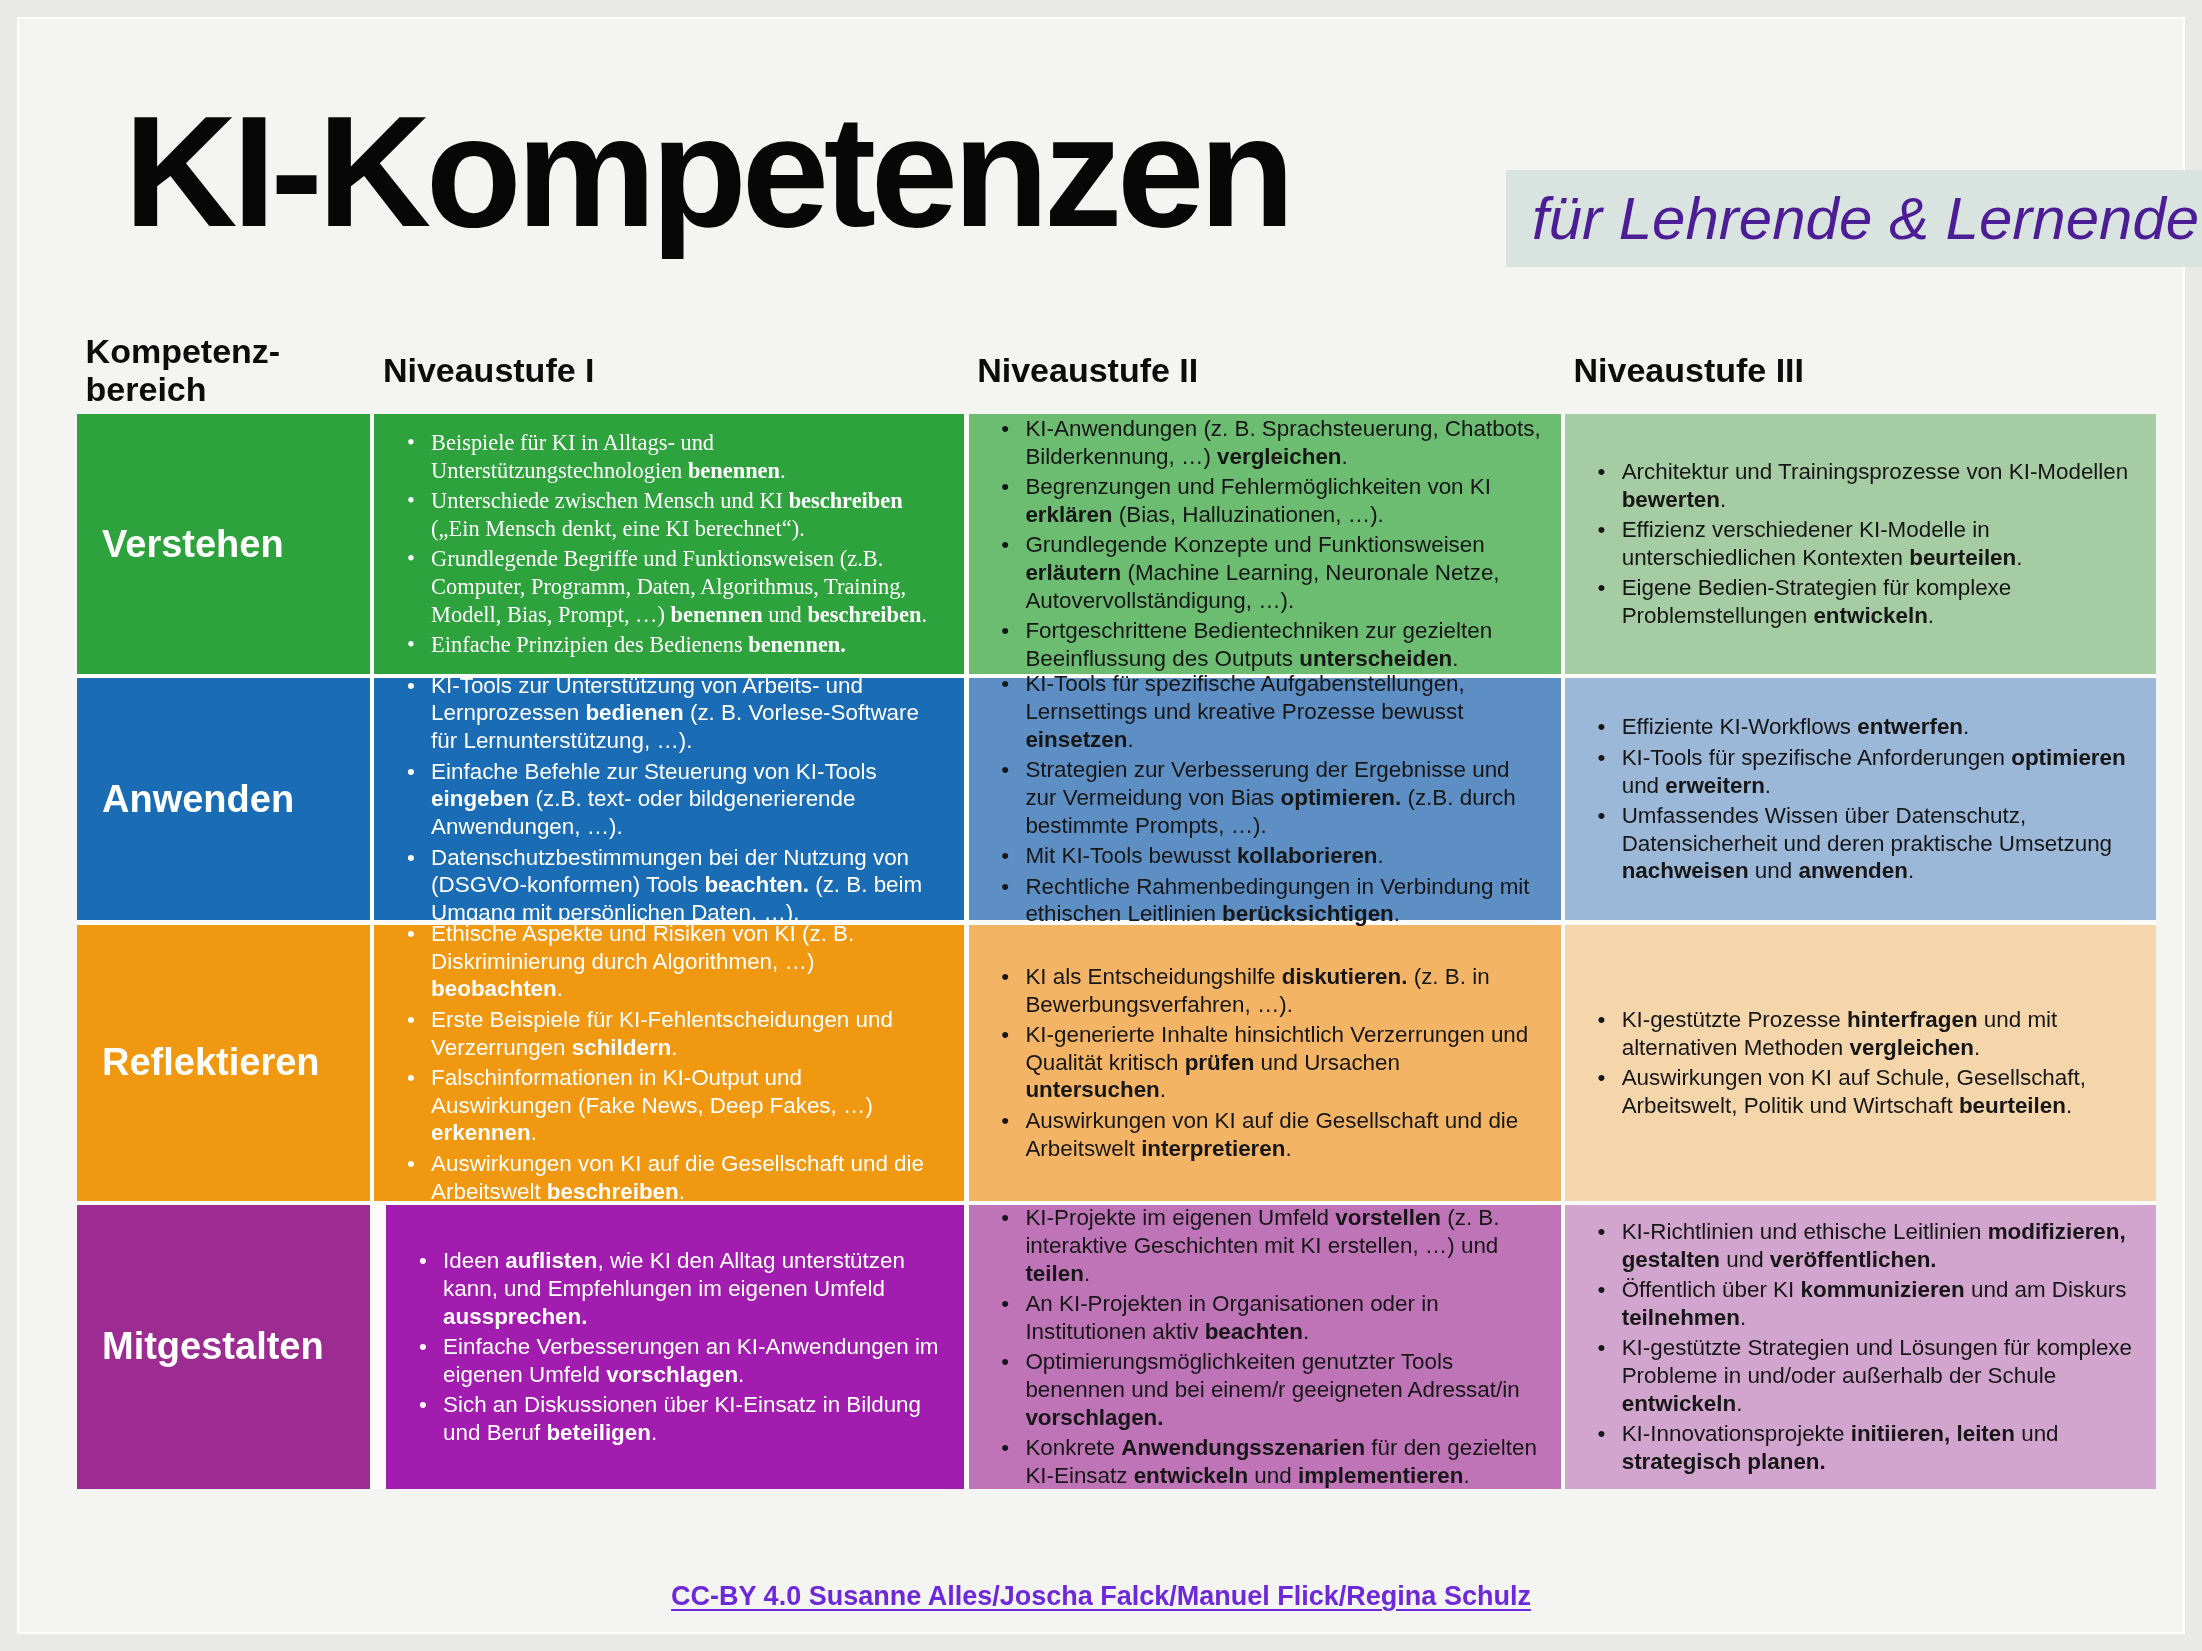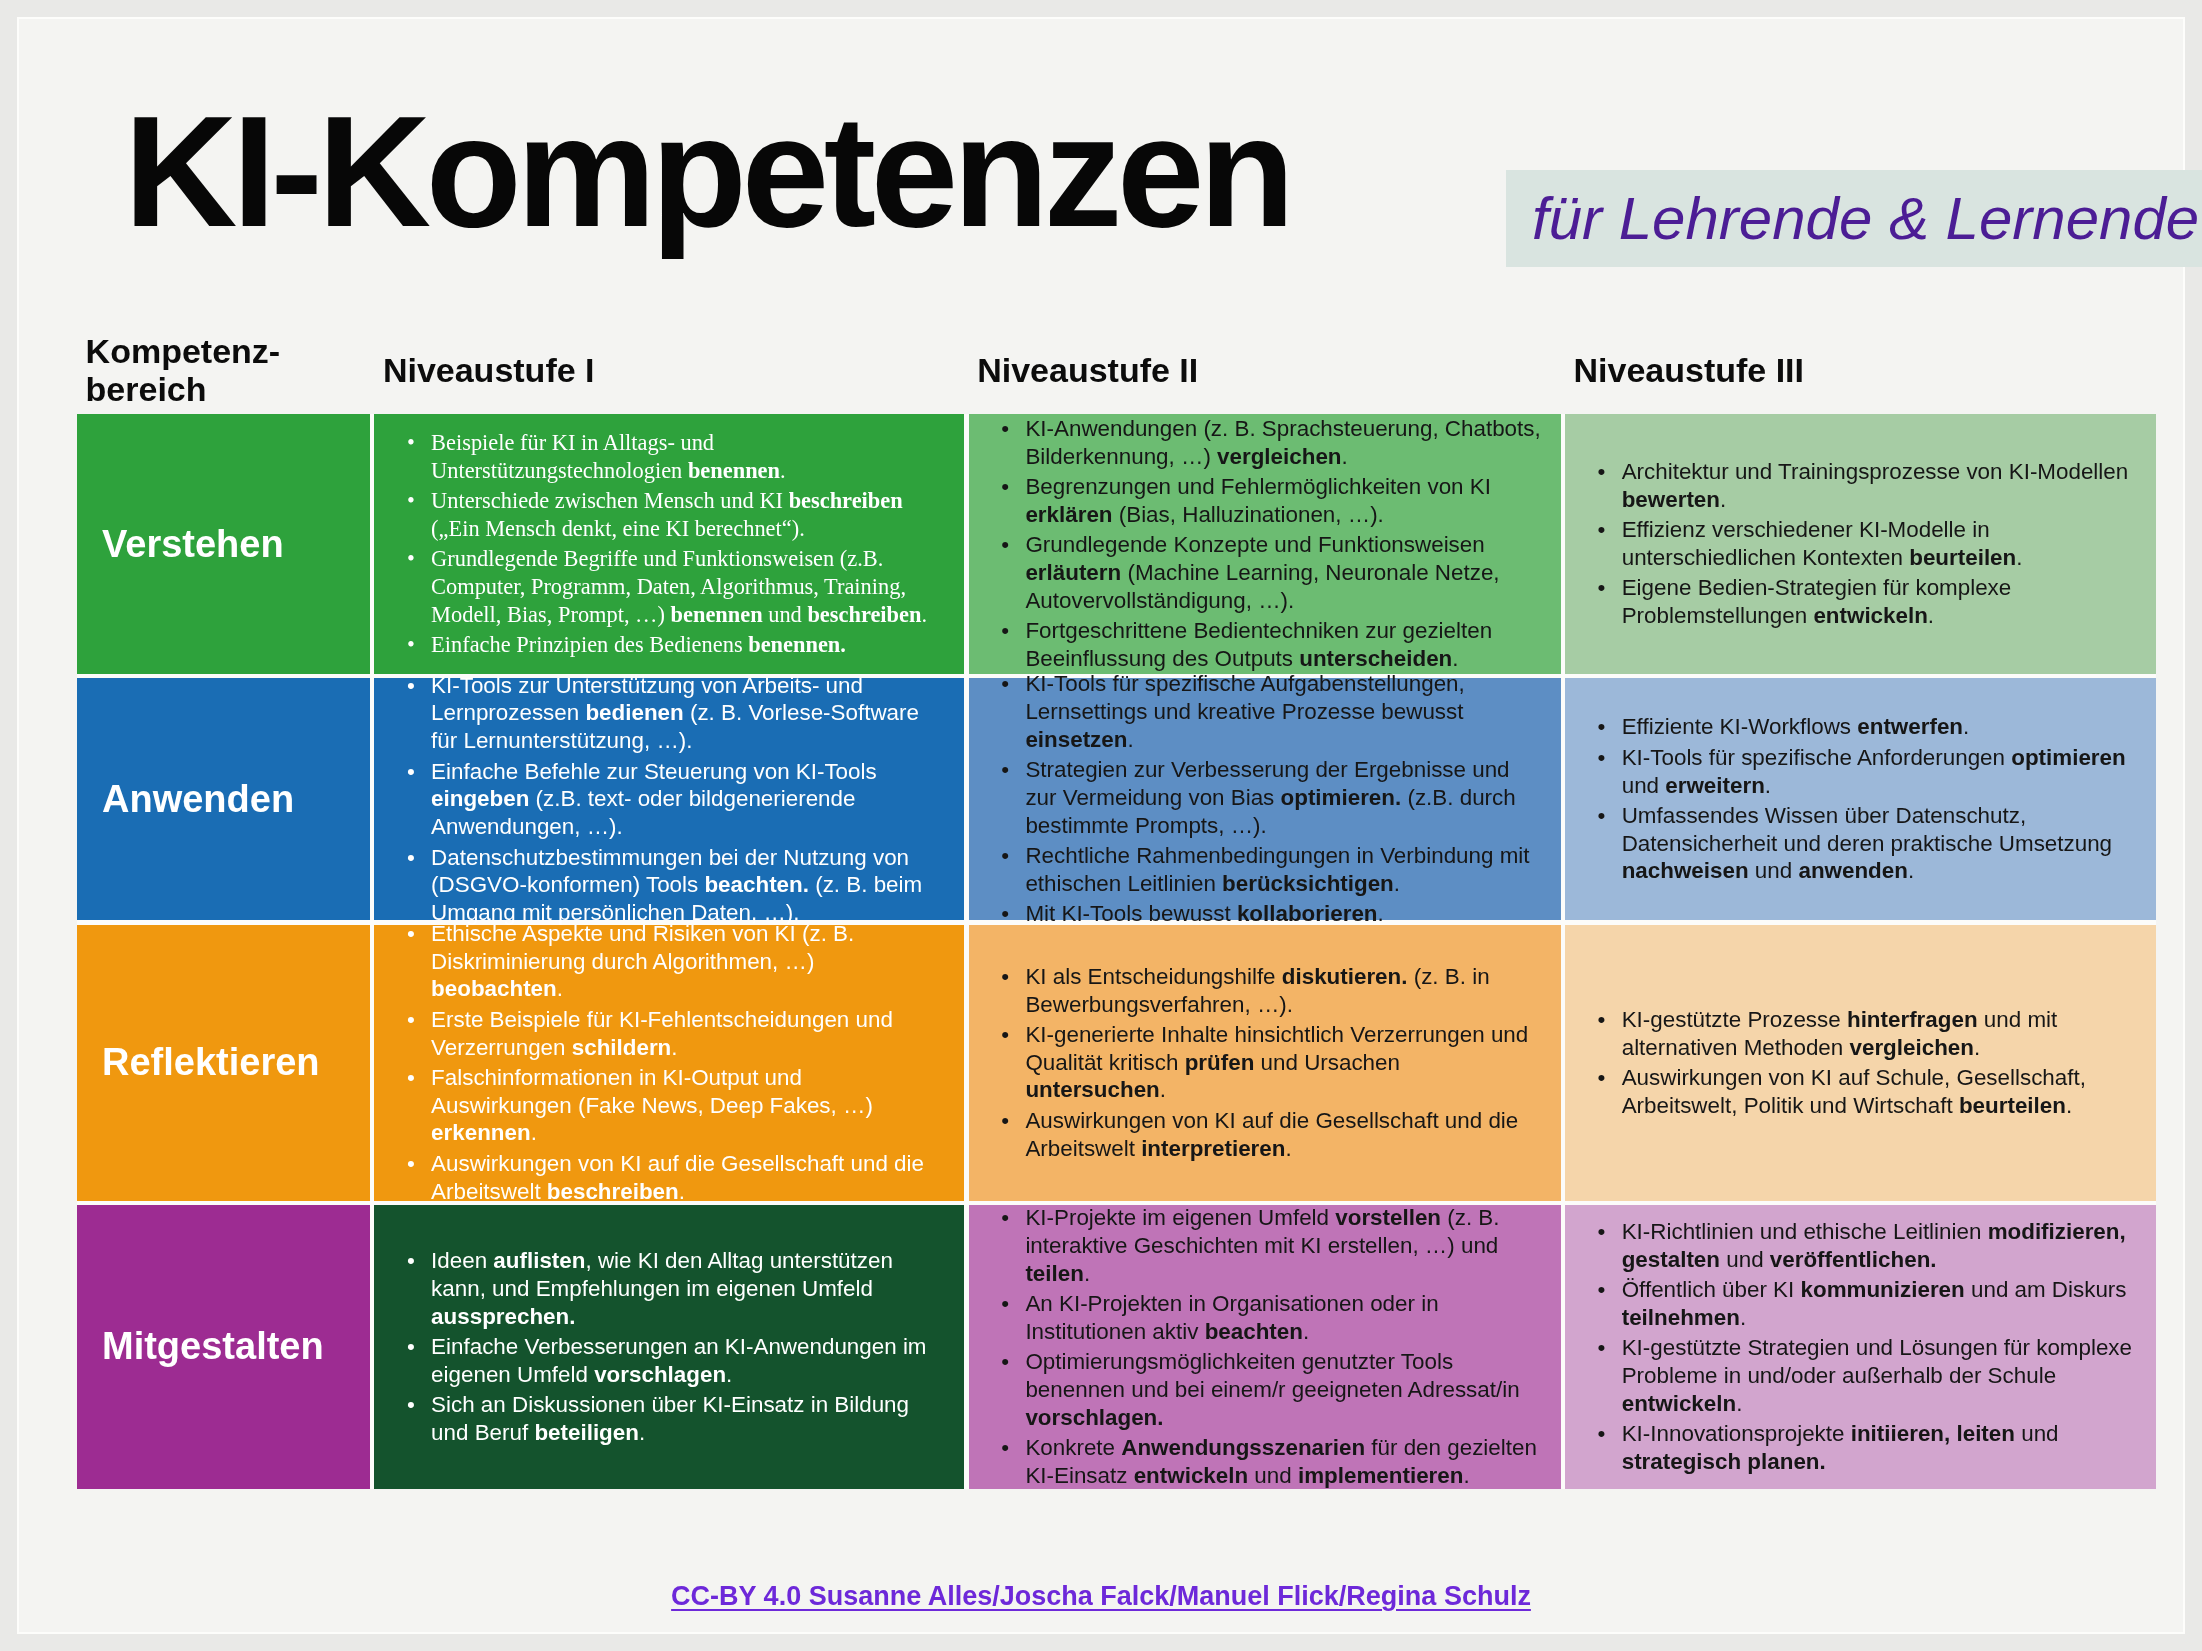--- a/index.html
+++ b/index.html
@@ -89,22 +89,22 @@
           <ul>
             <li>KI-Tools zur Unterstützung von Arbeits- und Lernprozessen <strong>bedienen</strong> (z. B. Vorlese-Software für Lernunterstützung, …).</li>
             <li>Einfache Befehle zur Steuerung von KI-Tools <strong>eingeben</strong> (z.B. text- oder bildgenerierende Anwendungen, …).</li>
             <li>Datenschutzbestimmungen bei der Nutzung von (DSGVO-konformen) Tools <strong>beachten.</strong> (z. B. beim Umgang mit persönlichen Daten, …).</li>
           </ul>
         </div>
       <div class="cell content c2" style="background: rgb(93, 142, 196);">
           <ul>
             <li>KI-Tools für spezifische Aufgabenstellungen, Lernsettings und kreative Prozesse bewusst <strong>einsetzen</strong>.</li>
             <li>Strategien zur Verbesserung der Ergebnisse und zur Vermeidung von Bias <strong>optimieren.</strong> (z.B. durch bestimmte Prompts, …).</li>
+            <li>Mit KI-Tools bewusst <strong>kollaborieren</strong>.</li>
             <li>Rechtliche Rahmenbedingungen in Verbindung mit ethischen Leitlinien <strong>berücksichtigen</strong>.</li>
-            <li>Mit KI-Tools bewusst <strong>kollaborieren</strong>.</li>
           </ul>
         </div>
       <div class="cell content c3" style="background: rgb(156, 184, 217);">
           <ul>
             <li>Effiziente KI-Workflows <strong>entwerfen</strong>.</li>
             <li>KI-Tools für spezifische Anforderungen <strong>optimieren</strong> und <strong>erweitern</strong>.</li>
             <li>Umfassendes Wissen über Datenschutz, Datensicherheit und deren praktische Umsetzung <strong>nachweisen</strong> und <strong>anwenden</strong>.</li>
           </ul>
         </div>
     </div>
@@ -129,21 +129,21 @@
       <div class="cell content c3" style="background: rgb(245, 213, 170);">
           <ul>
             <li>KI-gestützte Prozesse <strong>hinterfragen</strong> und mit alternativen Methoden <strong>vergleichen</strong>.</li>
             <li>Auswirkungen von KI auf Schule, Gesellschaft, Arbeitswelt, Politik und Wirtschaft <strong>beurteilen</strong>.</li>
           </ul>
         </div>
     </div>
 
     <div class="row">
       <div class="cell label" style="background: rgb(157, 44, 146);">Mitgestalten</div>
-      <div class="cell content c1" style="background: #14532d;">
+      <div class="cell content c1" style="background: #a21caf; margin-left: 12px;">
           <ul>
             <li>Ideen <strong>auflisten</strong>, wie KI den Alltag unterstützen kann, und Empfehlungen im eigenen Umfeld <strong>aussprechen.</strong></li>
             <li>Einfache Verbesserungen an KI-Anwendungen im eigenen Umfeld <strong>vorschlagen</strong>.</li>
             <li>Sich an Diskussionen über KI-Einsatz in Bildung und Beruf <strong>beteiligen</strong>.</li>
           </ul>
         </div>
       <div class="cell content c2" style="background: rgb(191, 116, 183);">
           <ul>
             <li>KI-Projekte im eigenen Umfeld <strong>vorstellen</strong> (z. B. interaktive Geschichten mit KI erstellen, …) und <strong>teilen</strong>.</li>
             <li>An KI-Projekten in Organisationen oder in Institutionen aktiv <strong>beachten</strong>.</li>

